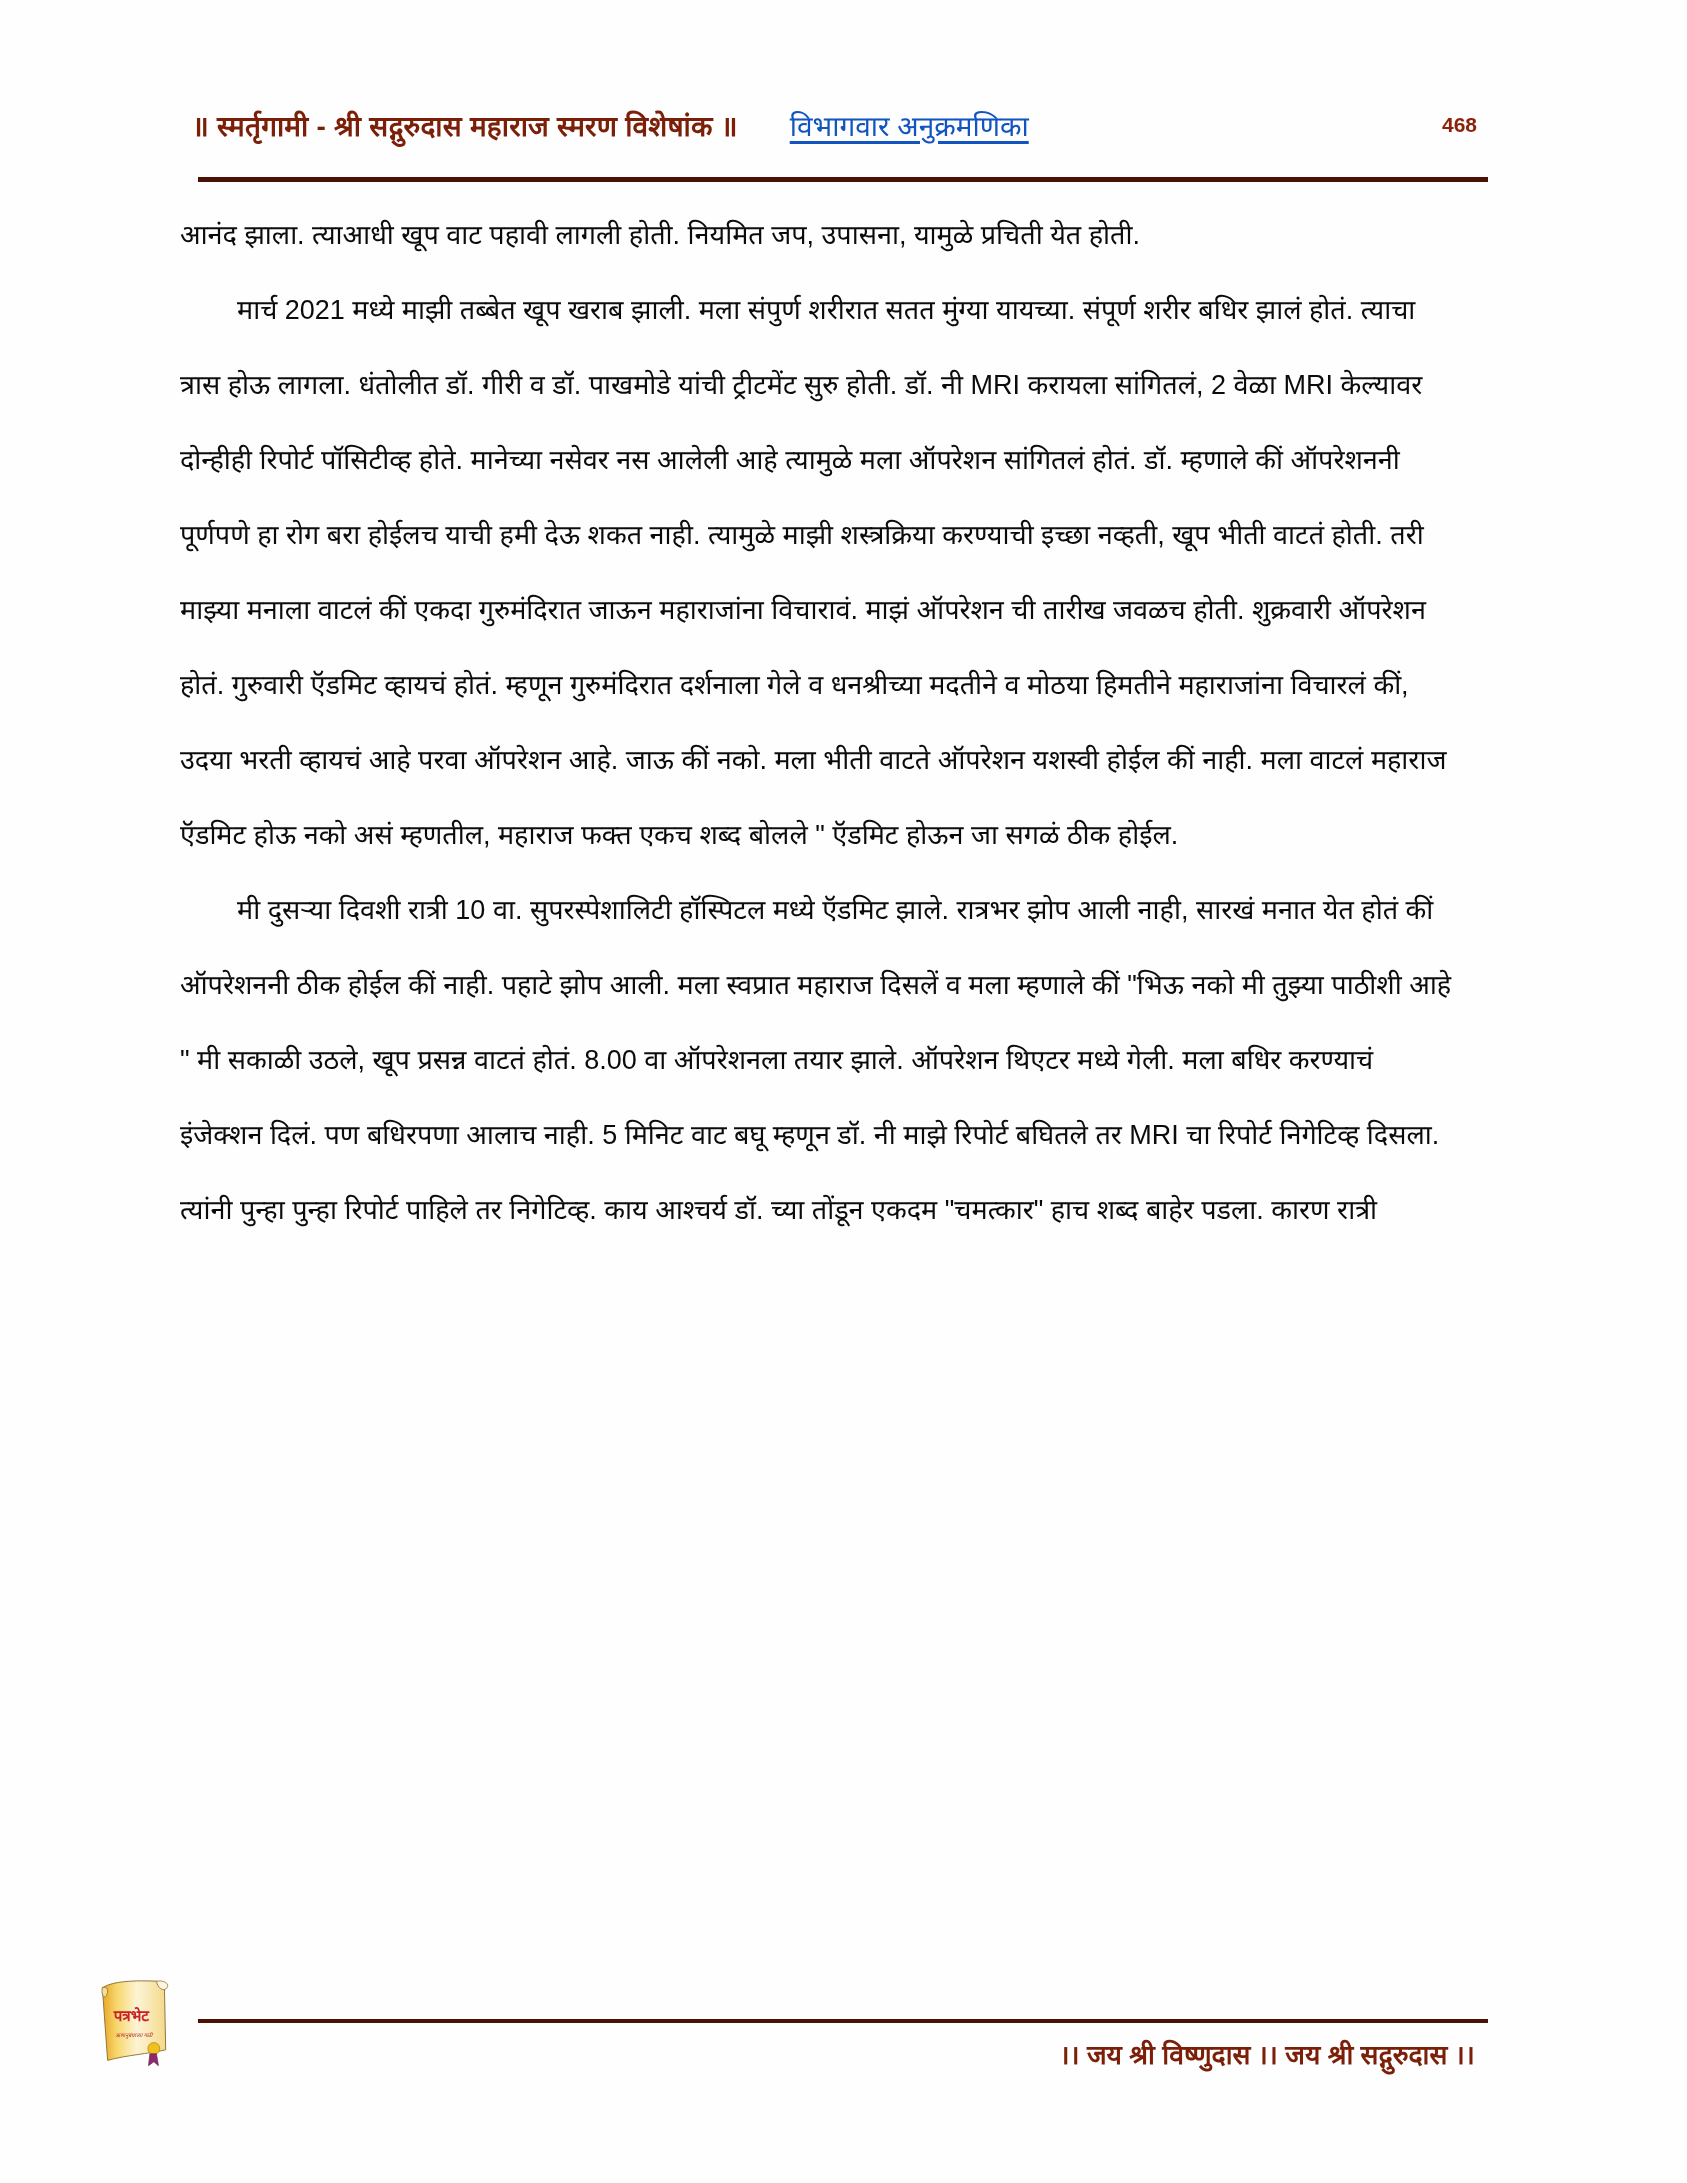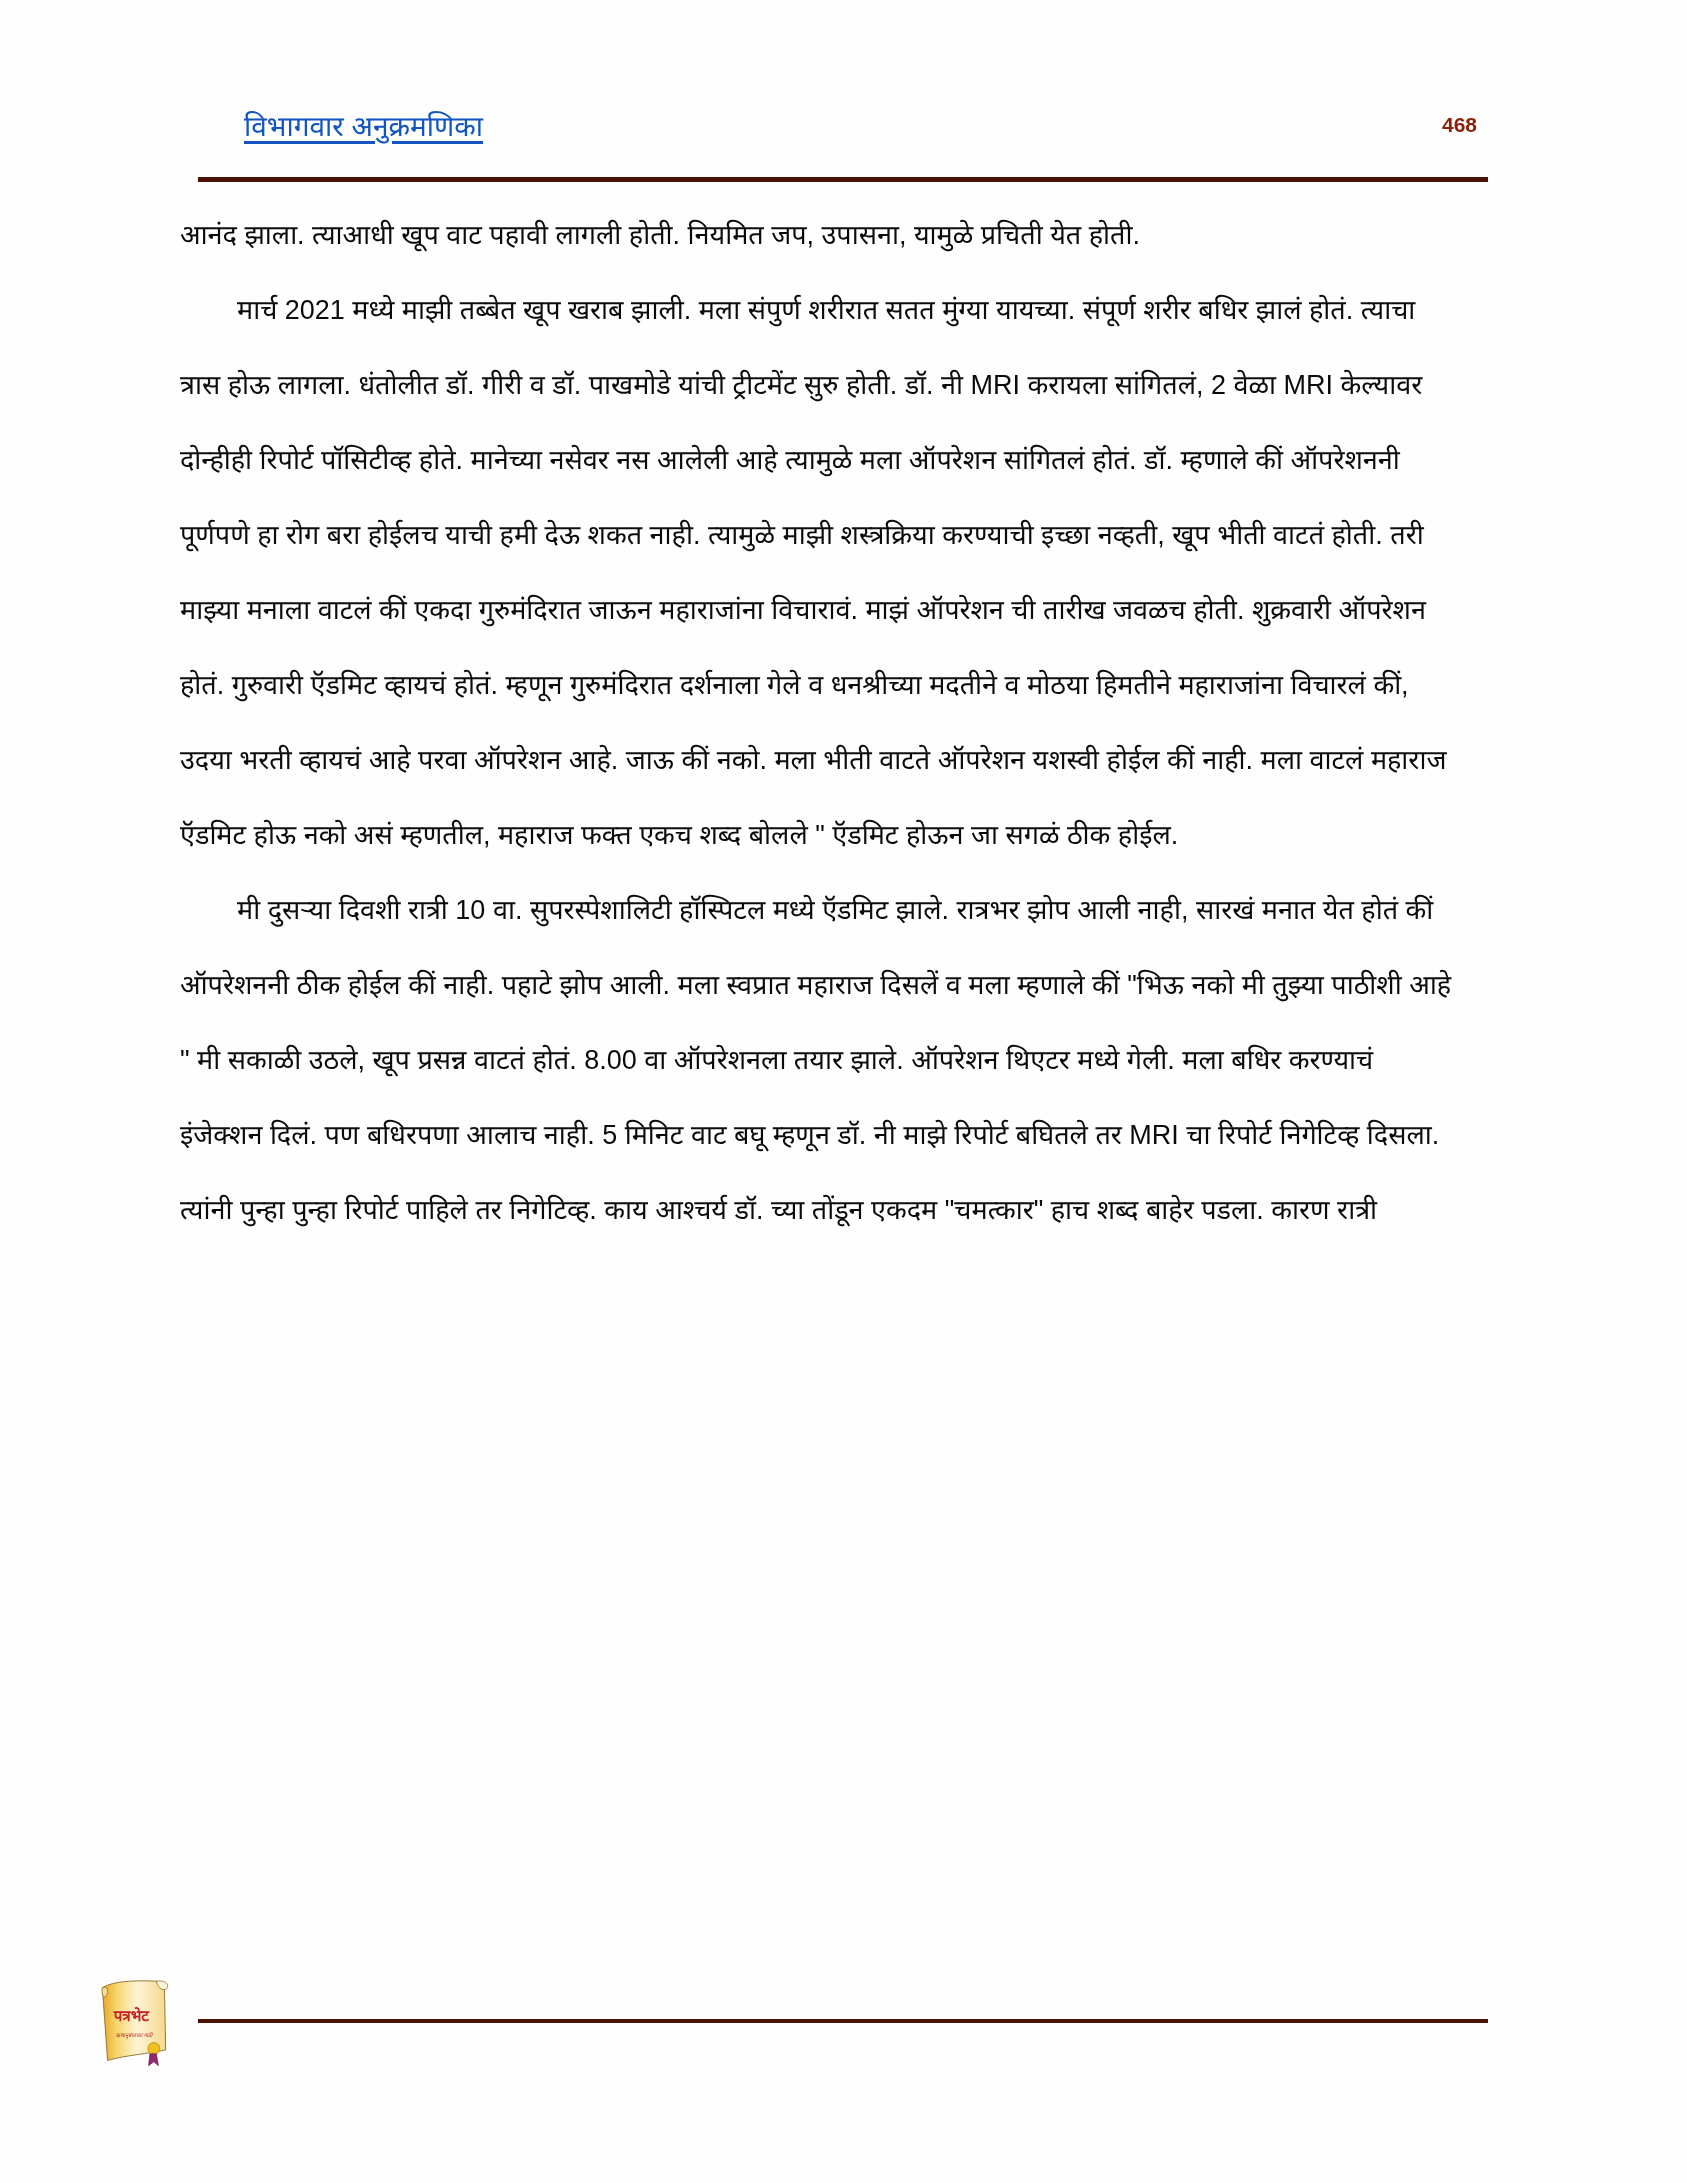--- a/index.html
+++ b/index.html
@@ -120,34 +120,36 @@
     font-family: "Liberation Sans", sans-serif;
     font-weight: bold;
   }
 </style>
 </head>
 <body>
 
 <div class="page">
 
   <div class="header">
+    <span class="header-title">॥ स्मर्तृगामी - श्री सद्गुरुदास महाराज स्मरण विशेषांक ॥</span>
     <a class="header-link">विभागवार अनुक्रमणिका</a>
     <span class="header-pageno">468</span>
   </div>
 
   <div class="rule-top"></div>
 
   <div class="body-text">
     <p class="para">आनंद झाला.  त्याआधी खूप वाट पहावी लागली होती.  नियमित जप, उपासना, यामुळे प्रचिती येत होती.</p>
     <p class="para indent">मार्च 2021 मध्ये माझी तब्बेत खूप खराब झाली.  मला संपुर्ण शरीरात  सतत मुंग्या यायच्या. संपूर्ण शरीर बधिर झालं होतं.  त्याचा त्रास होऊ लागला.  धंतोलीत डॉ. गीरी व डॉ. पाखमोडे यांची ट्रीटमेंट सुरु होती. डॉ. नी MRI करायला सांगितलं, 2 वेळा MRI केल्यावर दोन्हीही  रिपोर्ट पॉसिटीव्ह होते.  मानेच्या नसेवर नस आलेली आहे त्यामुळे मला ऑपरेशन सांगितलं होतं. डॉ. म्हणाले कीं ऑपरेशननी पूर्णपणे हा रोग बरा होईलच याची हमी देऊ शकत नाही.  त्यामुळे माझी शस्त्रक्रिया करण्याची इच्छा नव्हती, खूप भीती वाटतं होती. तरी माझ्या मनाला वाटलं कीं एकदा गुरुमंदिरात जाऊन  महाराजांना विचारावं.  माझं ऑपरेशन ची तारीख जवळच होती.  शुक्रवारी ऑपरेशन होतं. गुरुवारी ऍडमिट व्हायचं होतं.  म्हणून गुरुमंदिरात दर्शनाला गेले व धनश्रीच्या मदतीने व मोठया हिमतीने महाराजांना विचारलं कीं, उदया भरती व्हायचं आहे परवा ऑपरेशन आहे.  जाऊ कीं नको. मला भीती वाटते ऑपरेशन यशस्वी होईल कीं नाही. मला वाटलं महाराज ऍडमिट होऊ नको असं म्हणतील, महाराज फक्त एकच शब्द बोलले " ऍडमिट होऊन जा सगळं ठीक होईल.</p>
     <p class="para indent">मी दुसऱ्या दिवशी रात्री 10 वा. सुपरस्पेशालिटी हॉस्पिटल मध्ये ऍडमिट झाले.  रात्रभर झोप आली नाही,  सारखं मनात येत होतं कीं ऑपरेशननी ठीक होईल कीं नाही.  पहाटे झोप आली. मला स्वप्रात महाराज दिसलें व मला म्हणाले कीं "भिऊ नको मी तुझ्या पाठीशी आहे "  मी सकाळी उठले, खूप प्रसन्न वाटतं होतं.  8.00 वा ऑपरेशनला तयार झाले. ऑपरेशन थिएटर मध्ये गेली. मला बधिर करण्याचं इंजेक्शन दिलं. पण बधिरपणा आलाच नाही.  5 मिनिट वाट बघू म्हणून  डॉ. नी माझे रिपोर्ट बघितले तर MRI चा रिपोर्ट निगेटिव्ह दिसला.  त्यांनी पुन्हा पुन्हा रिपोर्ट पाहिले तर निगेटिव्ह.  काय आश्चर्य डॉ. च्या तोंडून एकदम "चमत्कार" हाच शब्द बाहेर पडला. कारण रात्री</p>
   </div>
 
   <div class="rule-bottom"></div>
 
+  <div class="footer-text">।। जय श्री विष्णुदास ।। जय श्री सद्गुरुदास ।।</div>
 
   <div class="logo">
     <svg viewBox="0 0 130 150" width="86" height="99">
       <defs>
         <linearGradient id="scrollgrad" x1="0" y1="0" x2="1" y2="0">
           <stop offset="0%" stop-color="#e9a426"></stop>
           <stop offset="22%" stop-color="#f7d66a"></stop>
           <stop offset="55%" stop-color="#fdf4d6"></stop>
           <stop offset="100%" stop-color="#f5d98a"></stop>
         </linearGradient>

